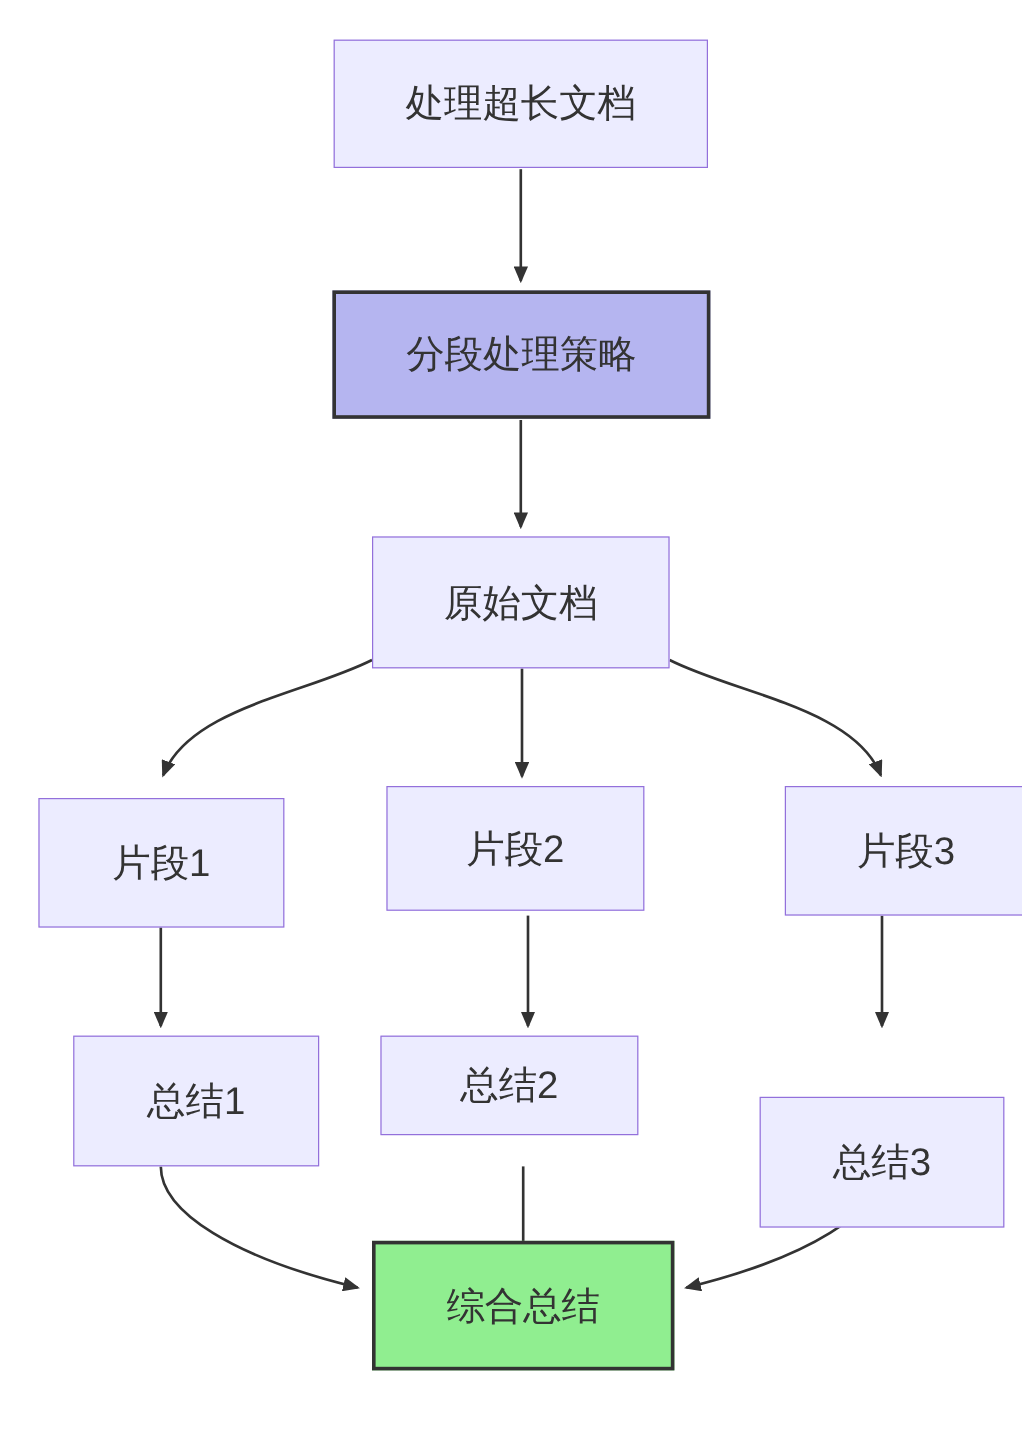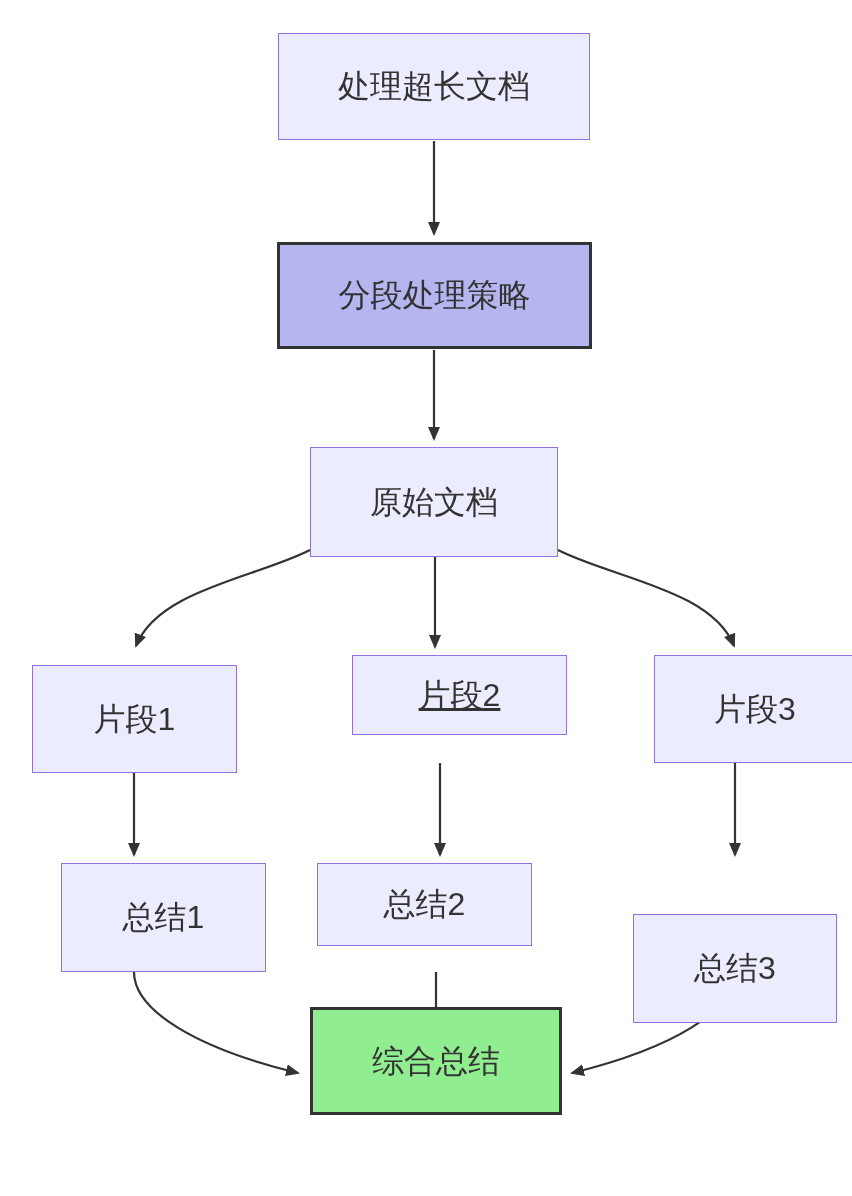--- a/index.html
+++ b/index.html
@@ -30,26 +30,26 @@
     white-space: nowrap;
     user-select: none;
   }
   .node.emphasis { background: #B5B5F0; border: 3.5px solid #333333; }
   .node.result   { background: #90EE90; border: 3.5px solid #333333; }
 
   #node-a  { left: 278px; top: 33px;   width: 312px; height: 107px; }
   #node-b  { left: 277px; top: 242px;  width: 315px; height: 107px; }
   #node-c  { left: 310px; top: 447px;  width: 248px; height: 110px; }
   #node-d1 { left: 32px;  top: 655px;  width: 205px; height: 108px; margin-top: 10px; }
-  #node-d2 { left: 352px; top: 655px;  width: 215px; height: 80px; text-decoration: underline; }
+  #node-d2 { left: 322px; top: 655px;  width: 215px; height: 104px; }
   #node-d3 { left: 654px; top: 655px;  width: 202px; height: 108px; }
   #node-e1 { left: 32px;  top: 863px;  width: 205px; height: 109px; margin-left: 29px; }
   #node-e2 { left: 317px; top: 863px;  width: 215px; height: 83px; }
   #node-e3 { left: 633px; top: 914px;  width: 204px; height: 109px; }
-  #node-f  { left: 310px; top: 1007px; width: 252px; height: 108px; }
+  #node-f  { left: 310px; top: 1034px; width: 252px; height: 108px; }
 
   .edge { stroke: #333333; stroke-width: 2.2; fill: none; }
 </style>
 </head>
 <body>
 
 <div class="canvas">
 
   <svg class="edges-layer" viewBox="0 0 852 1196" xmlns="http://www.w3.org/2000/svg">
     <defs>

